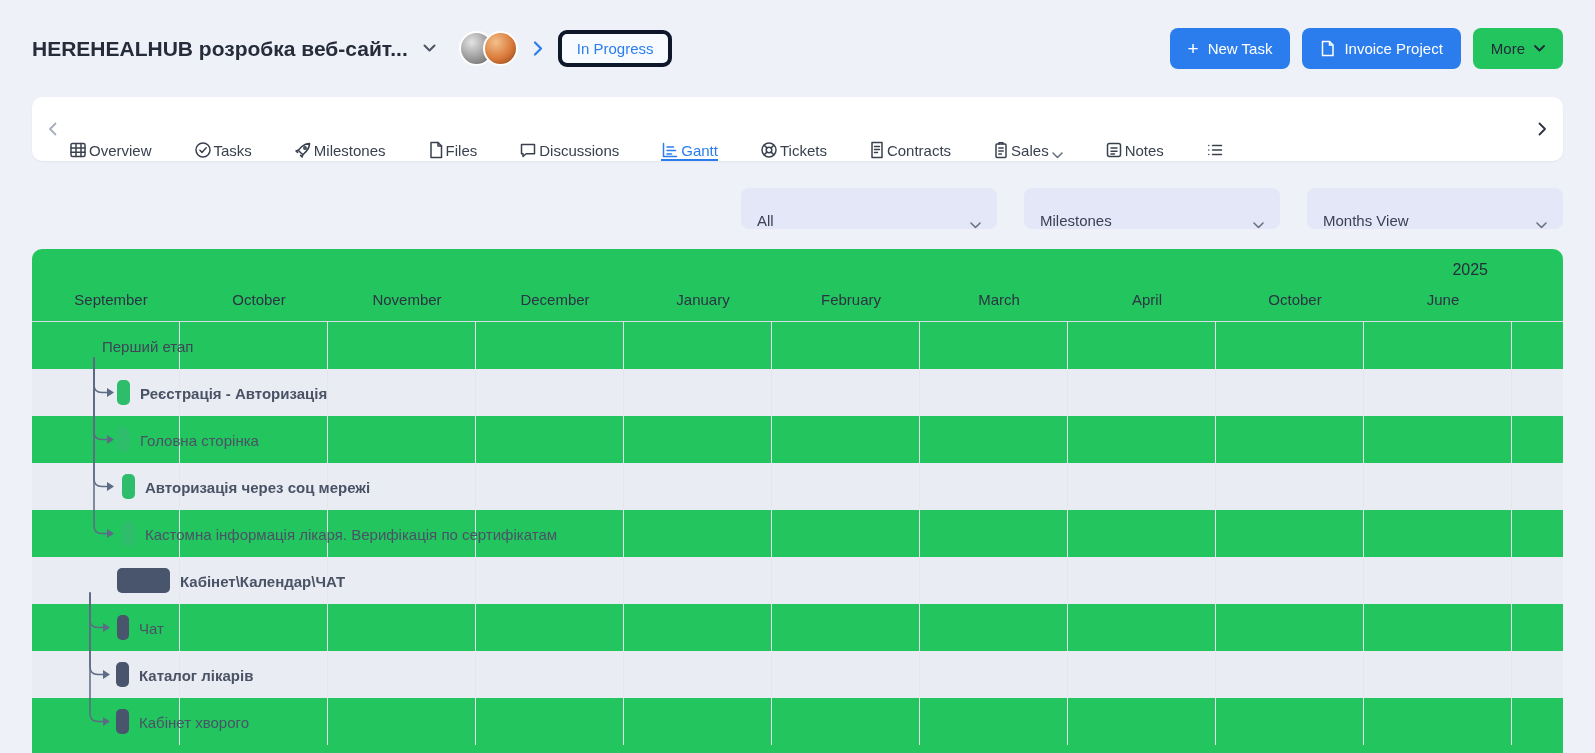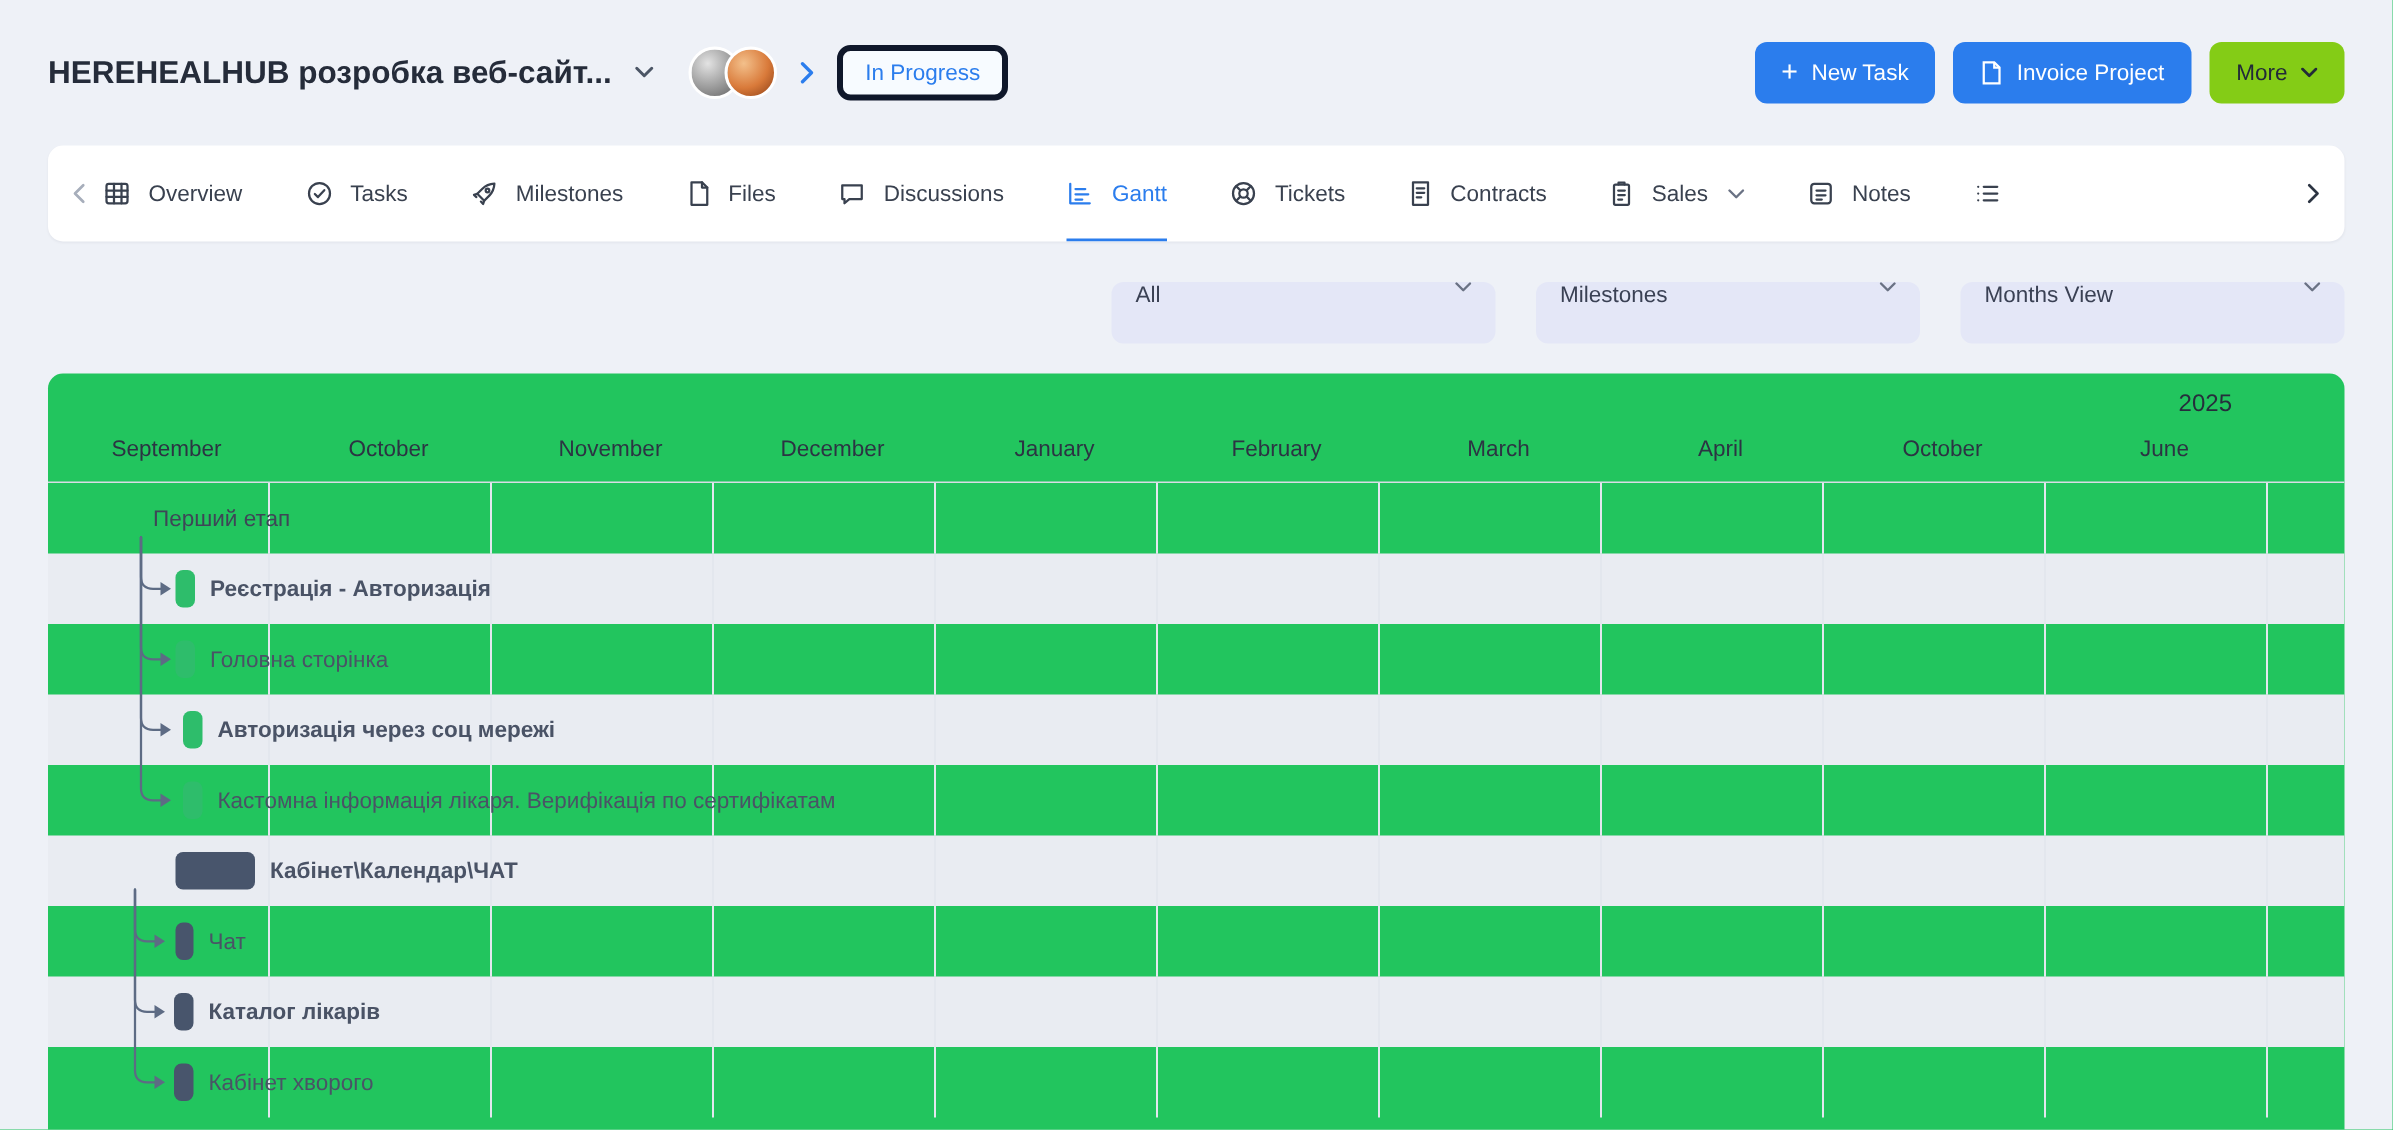--- a/index.html
+++ b/index.html
@@ -15,34 +15,34 @@
   .proj-title { font-size:21px; font-weight:700; color:#252c3a; white-space:nowrap; }
   .chev-btn { display:flex; align-items:center; cursor:pointer; }
   .avatars { display:flex; align-items:center; margin-left:8px; }
   .avatar { width:35px; height:35px; border-radius:50%; border:2px solid #fff; flex:none; }
   .avatar.a1 { background:radial-gradient(circle at 35% 30%, #e3e3e3, #9b9b9b 55%, #5f5f5f); }
   .avatar.a2 { background:radial-gradient(circle at 35% 30%, #f3c08b, #d97a3a 55%, #8a3d14); margin-left:-11px; }
   .status-badge { border:4px solid #0f172a; background:#f7fbff; color:#2b7ded; font-size:15px; padding:6px 15px; border-radius:9px; white-space:nowrap; }
   .tb-right { display:flex; align-items:center; gap:12px; }
   .btn { height:41px; border:none; border-radius:8px; font-family:inherit; font-size:15px; display:flex; align-items:center; gap:9px; padding:0 18px; cursor:pointer; white-space:nowrap; }
   .btn-primary { background:#2b7ded; color:#fff; }
-  .btn-light { background:#84cc16; color:#222a38; }
+  .btn-light { background:#22c55e; color:#222a38; }
   .plus { font-size:19px; line-height:1; font-weight:400; }
   
   .tabbar { margin:0 32px; height:64px; background:#fff; border-radius:10px; display:flex; align-items:center; padding:0 16px; box-shadow:0 1px 2px rgba(16,24,40,.05); }
   .tabs { flex:1; min-width:0; overflow:hidden; display:flex; align-items:center; gap:42px; height:100%; margin:0 12px; }
-  .tab { height:100%; display:flex; align-items:center; gap:12px; font-size:15px; color:#39414f; border-bottom:2px solid transparent; border-top:2px solid transparent; cursor:pointer; white-space:nowrap; flex:none; }
+  .tab { height:100%; display:flex; align-items:flex-end; gap:2px; font-size:15px; color:#39414f; border-bottom:2px solid transparent; border-top:2px solid transparent; cursor:pointer; white-space:nowrap; flex:none; }
   .tab.active { color:#2b7ded; border-bottom-color:#2b7ded; }
   .ticon { display:flex; align-items:center; }
   .ticon svg { display:block; }
   .tab .dd { margin-left:1px; color:#6a7284; }
   .edge-chev { display:flex; align-items:center; cursor:pointer; flex:none; }
   
   .filterbar { display:flex; justify-content:flex-end; gap:27px; padding:27px 32px 20px; }
-  .select { width:256px; height:41px; background:#e4e7f7; border-radius:8px; display:flex; align-items:flex-start; justify-content:space-between; padding:0 16px; font-size:15px; color:#3a4154; cursor:pointer; }
+  .select { width:256px; height:41px; background:#e4e7f7; border-radius:8px; display:flex; align-items:flex-end; justify-content:space-between; padding:0 16px; font-size:15px; color:#3a4154; cursor:pointer; }
   .select .chev { display:flex; align-items:center; color:#6a7284; }
   
   .gantt { margin:0 32px; height:595px; background:#22c55e; border-radius:10px 10px 0 0; overflow:hidden; }
   .year-row { height:42px; display:flex; align-items:center; justify-content:flex-end; padding-right:75px; font-size:16px; font-weight:500; color:#262e3c; }
   .month-row { height:31px; display:flex; border-bottom:1px solid #d8dde5;text-align:center; }
   .month { width:148px; flex:none; padding-left:10px; font-size:15px; color:#2c3443; }
   .rows { position:relative; }
   .grow { position:relative; height:47px;
     background-image:repeating-linear-gradient(90deg, transparent 0px, transparent 147px, #e3e7ee 147px, #e3e7ee 148px);padding-left:20px; }
   .grow.alt { background-color:#e9ecf2;font-weight:bold; }

